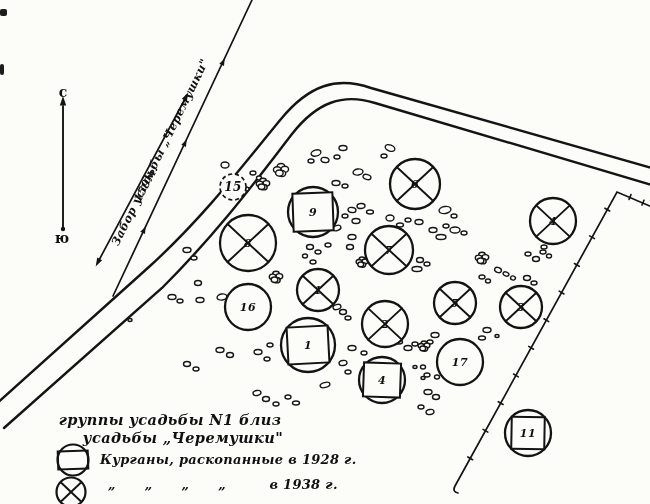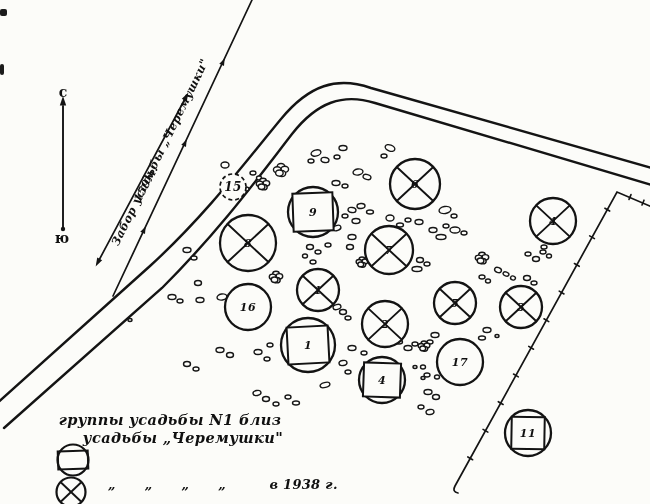--- a/index.html
+++ b/index.html
@@ -306,20 +306,21 @@
   <div class="lbl compass" style="left:63px;top:92px">с</div>
   <div class="lbl compass" style="left:62px;top:238px">ю</div>
 
   <div class="lbl t2">группы усадьбы N1 близ</div>
   <div class="lbl t3">усадьбы „Черемушки"</div>
 
   <svg width="44" height="40" style="left:52px;top:441px">
     <circle cx="21" cy="19" r="15.5" fill="none" stroke="#131313" stroke-width="2.2"></circle>
     <rect x="6" y="10" width="30" height="18" fill="none" stroke="#131313" stroke-width="2" transform="rotate(-2 21 19)"></rect>
   </svg>
+  <div class="lbl leg-text" id="leg1-text">Курганы, раскопанные в 1928 г.</div>
 
   <svg width="36" height="36" style="left:54px;top:475px">
     <circle cx="17" cy="17" r="14.5" fill="none" stroke="#131313" stroke-width="2.2"></circle>
     <line x1="7" y1="7.5" x2="27" y2="26.5" stroke="#131313" stroke-width="1.9"></line>
     <line x1="7" y1="26.5" x2="27" y2="7.5" stroke="#131313" stroke-width="1.9"></line>
   </svg>
   <div class="lbl leg-text" id="leg2-text">„      „      „      „         в 1938 г.</div>
 
   <div id="numbers-layer">
       <div class="knum" style="left: 318px; top: 290px;">1</div>

